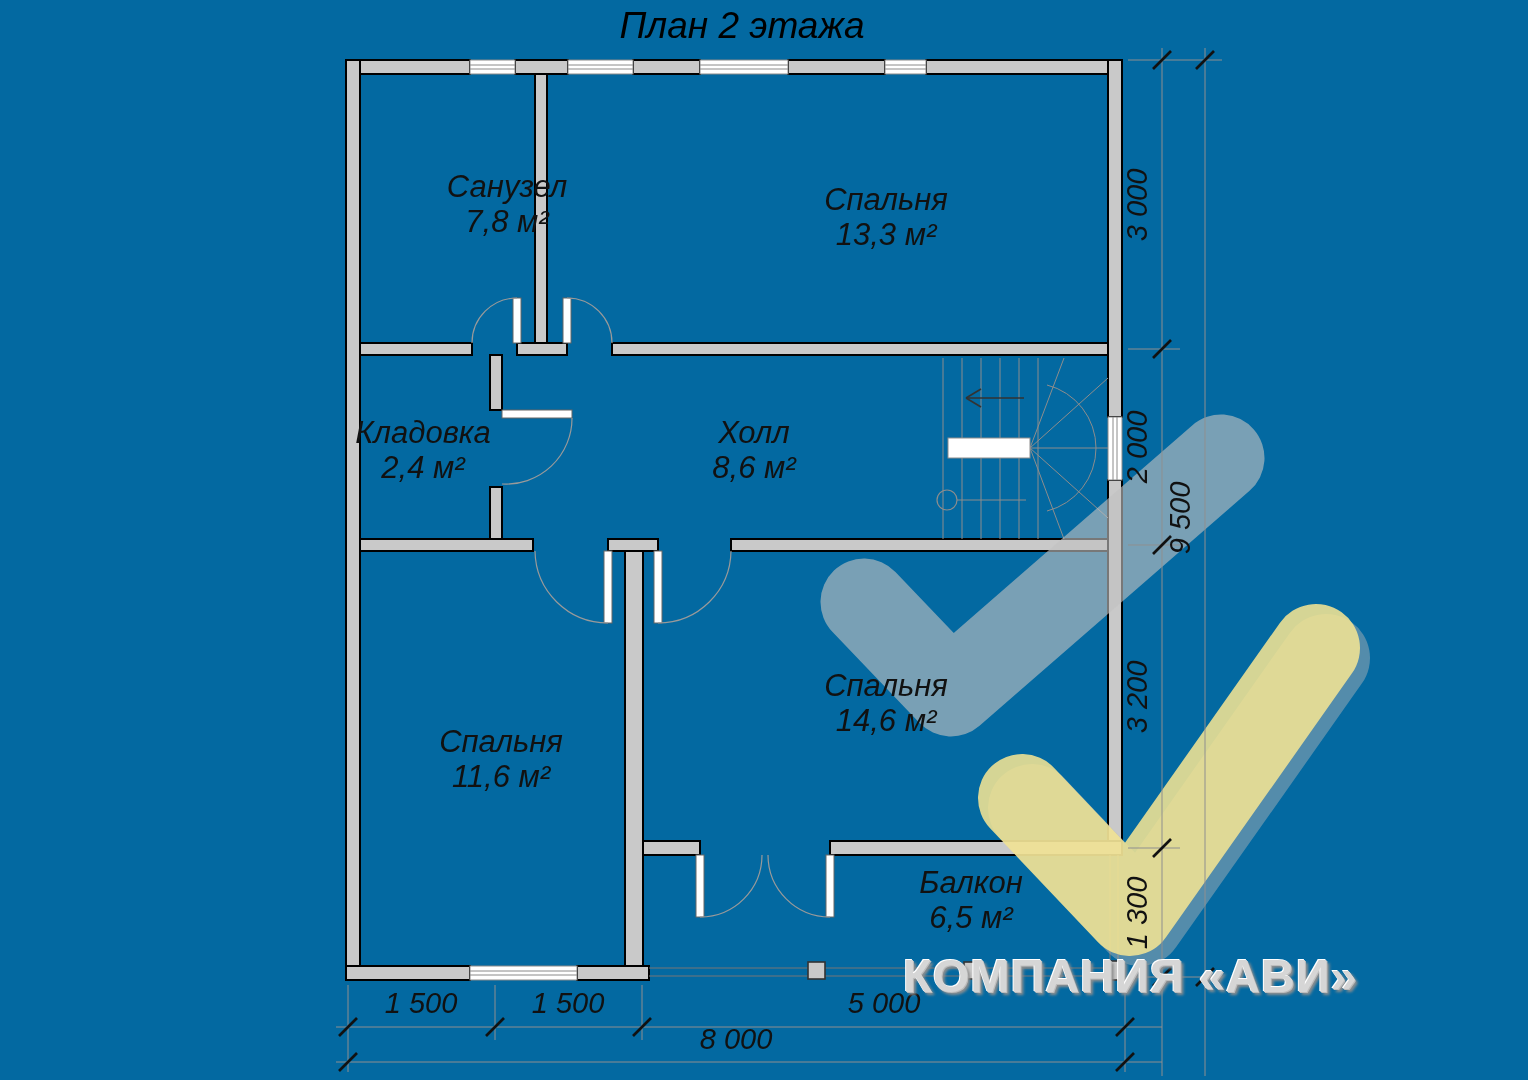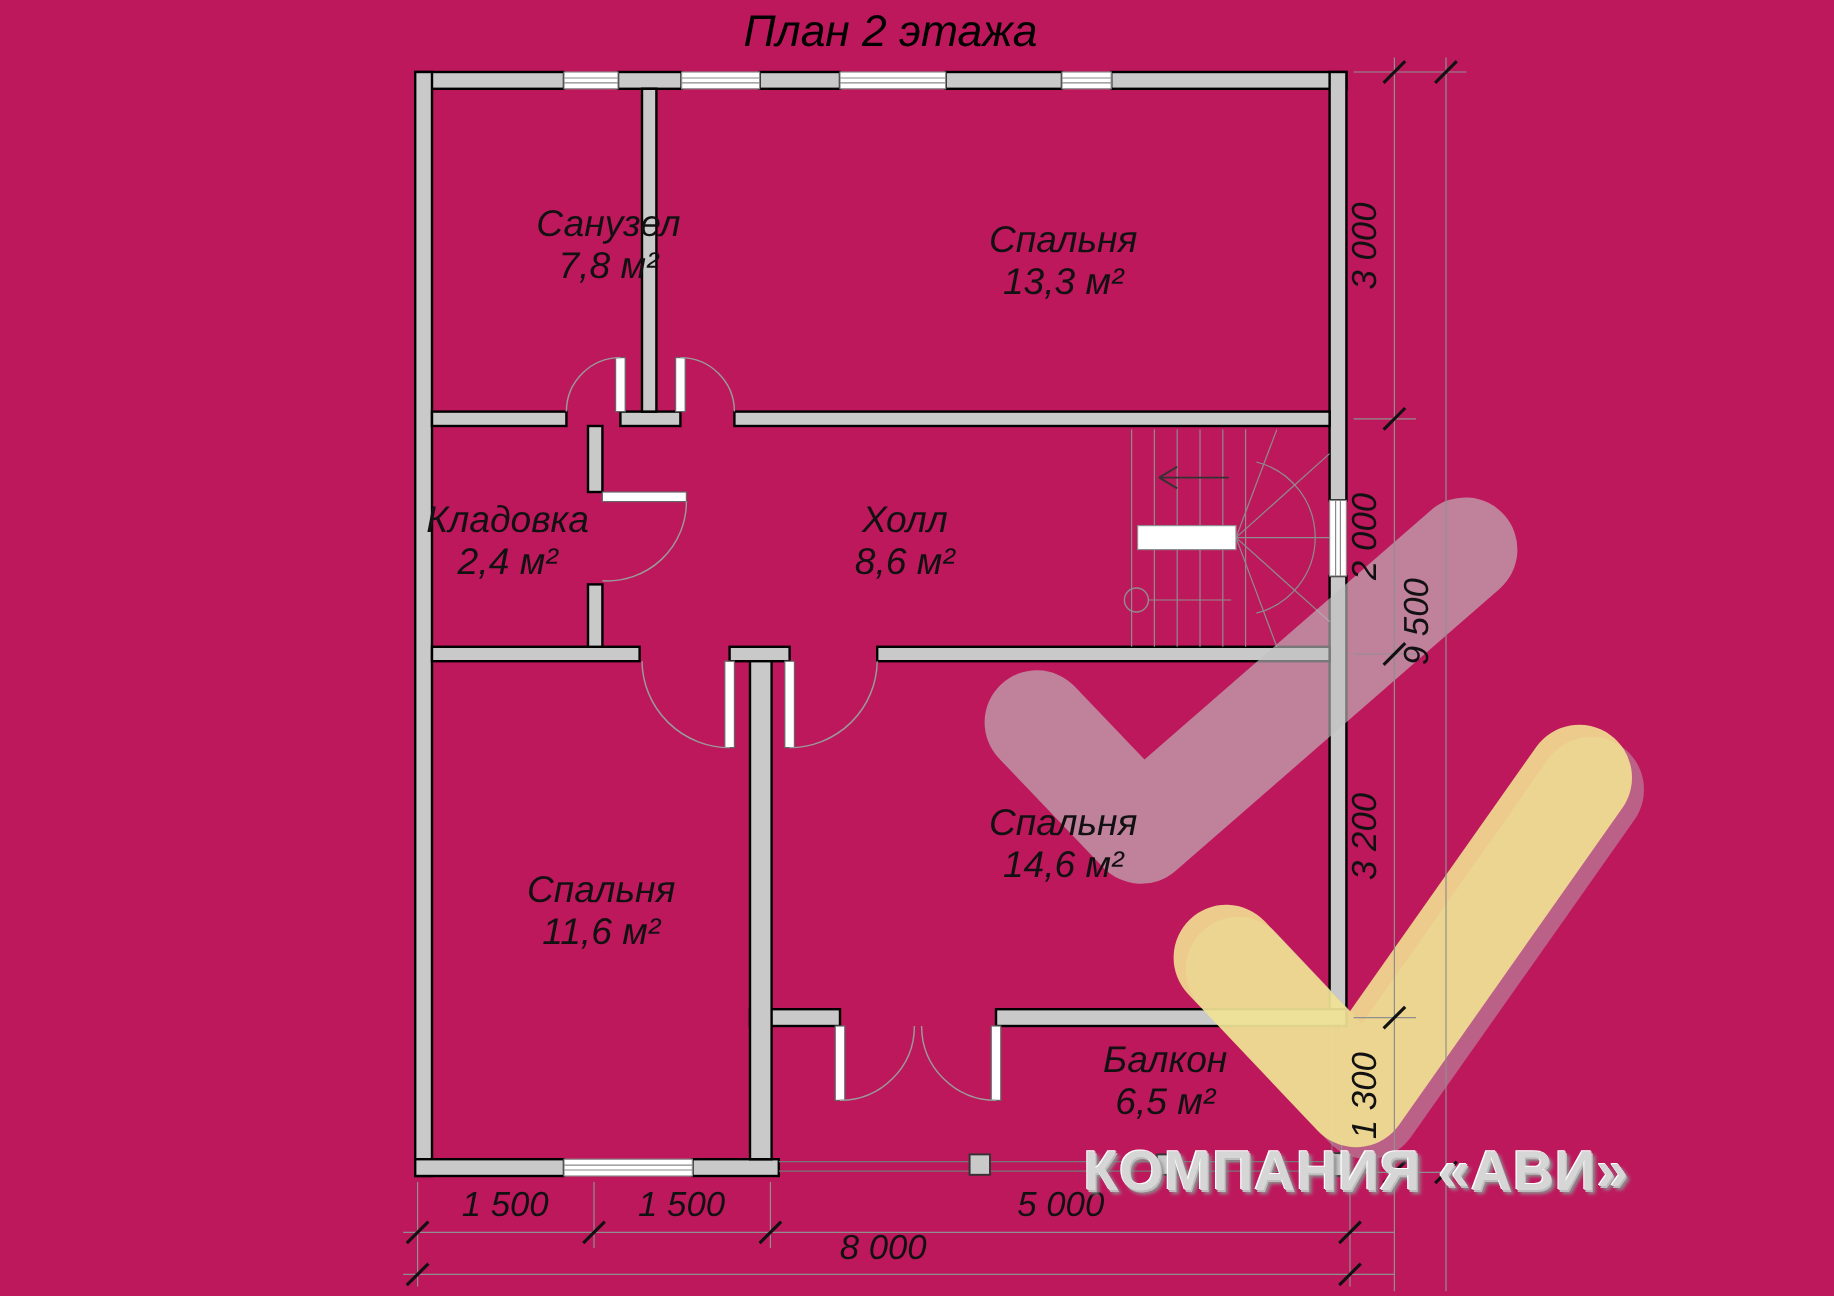--- a/index.html
+++ b/index.html
@@ -1,16 +1,16 @@
 <!DOCTYPE html>
 <html><head>
 <meta charset="utf-8">
 <style>
   html,body{margin:0;padding:0;background:#ffffff;}
-  .stage{position:relative;width:1528px;height:1080px;background:#be185d;overflow:hidden;
+  .stage{position:relative;width:1528px;height:1080px;background:#0369a1;overflow:hidden;
          font-family:"Liberation Sans",sans-serif;}
   svg{position:absolute;left:0;top:0;}
   .wall{fill:#c9c9c9;stroke:#000000;stroke-width:2;}
   .win{fill:#ffffff;stroke:#8a8a8a;stroke-width:1;}
   .winline{stroke:#8a8a8a;stroke-width:1;}
   .leaf{fill:#ffffff;stroke:#666666;stroke-width:1;}
   .arc{fill:none;stroke:#9a9a9a;stroke-width:1.2;}
   .thin{stroke:#777777;stroke-width:1;fill:none;}
   .tread{stroke:#8d8d8d;stroke-width:1;fill:none;}
   .ext{stroke:#8f8f8f;stroke-width:1;}

